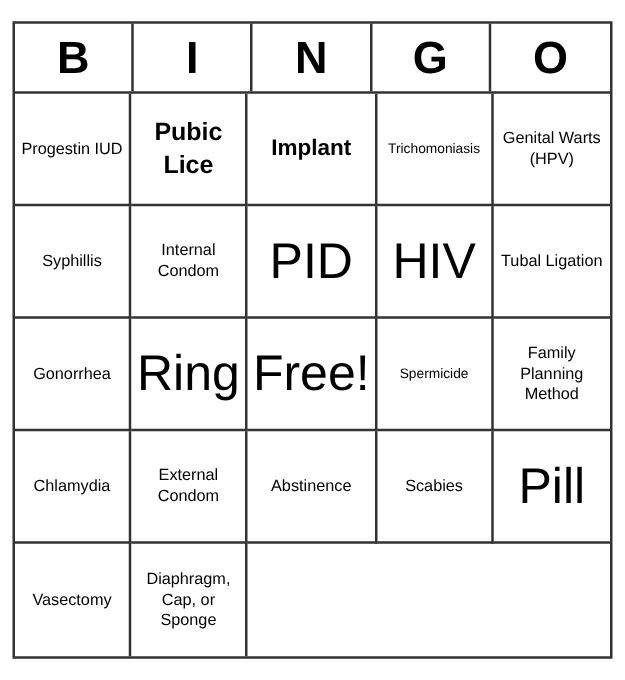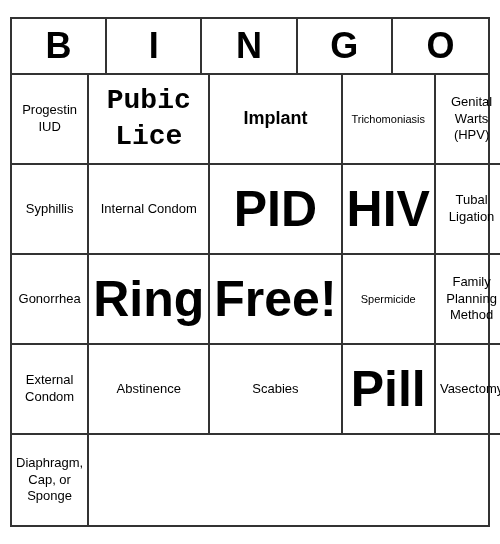--- a/index.html
+++ b/index.html
@@ -51,27 +51,26 @@
       border-right: none;
     }
     .bingo-cell:nth-child(n+21) {
       border-bottom: none;
     }
     .cell-text {
       font-size: 13px;
       line-height: 1.3;
     }
     .cell-text.large {
-      font-size: 28px;
+      font-size: 20px;
       font-weight: bold;
-      font-family: Liberation Mono, monospace;
     }
     .cell-text.xlarge {
-      font-size: 50px;
-      font-weight: bold;
+      font-size: 40px;
+      font-weight: normal;
     }
     .cell-text.medium {
       font-size: 18px;
       font-weight: bold;
       text-align: right;
     }
     .cell-text.small {
       font-size: 11px;
     }
   </style>
@@ -126,20 +125,23 @@
       <div class="bingo-cell">
         <span class="cell-text xlarge">Free!</span>
       </div>
       <div class="bingo-cell">
         <span class="cell-text small">Spermicide</span>
       </div>
       <div class="bingo-cell">
         <span class="cell-text ">Family Planning Method</span>
       </div>
       <div class="bingo-cell">
+        <span class="cell-text ">Chlamydia</span>
+      </div>
+      <div class="bingo-cell">
         <span class="cell-text ">External Condom</span>
       </div>
       <div class="bingo-cell">
         <span class="cell-text ">Abstinence</span>
       </div>
       <div class="bingo-cell">
         <span class="cell-text ">Scabies</span>
       </div>
       <div class="bingo-cell">
         <span class="cell-text xlarge">Pill</span>

